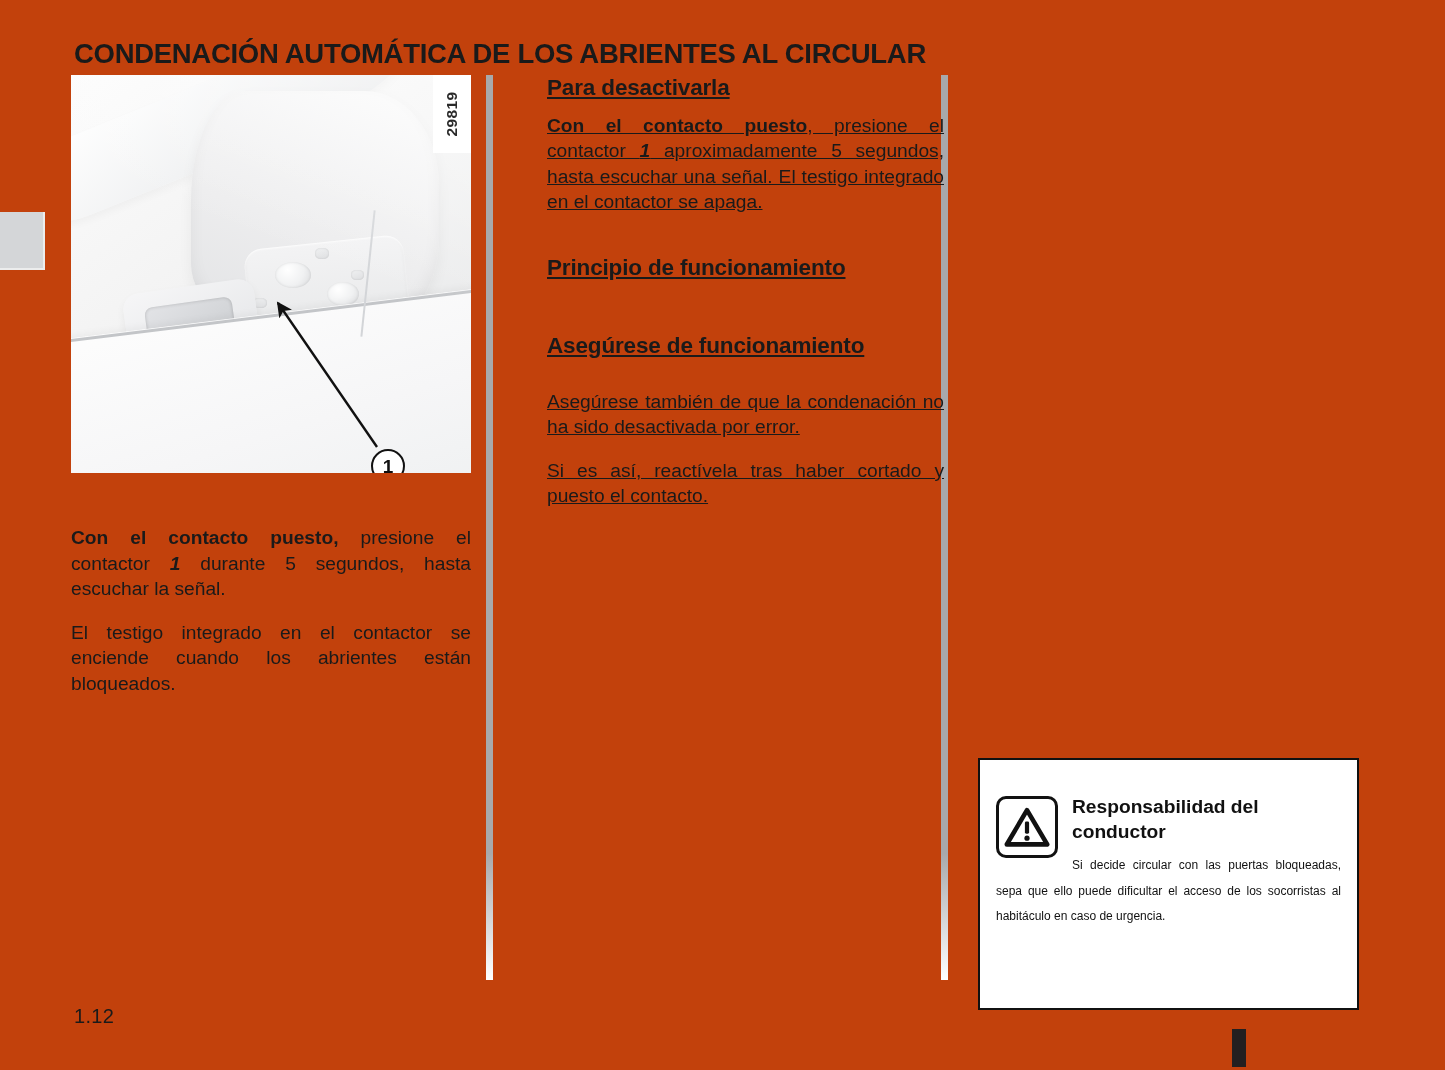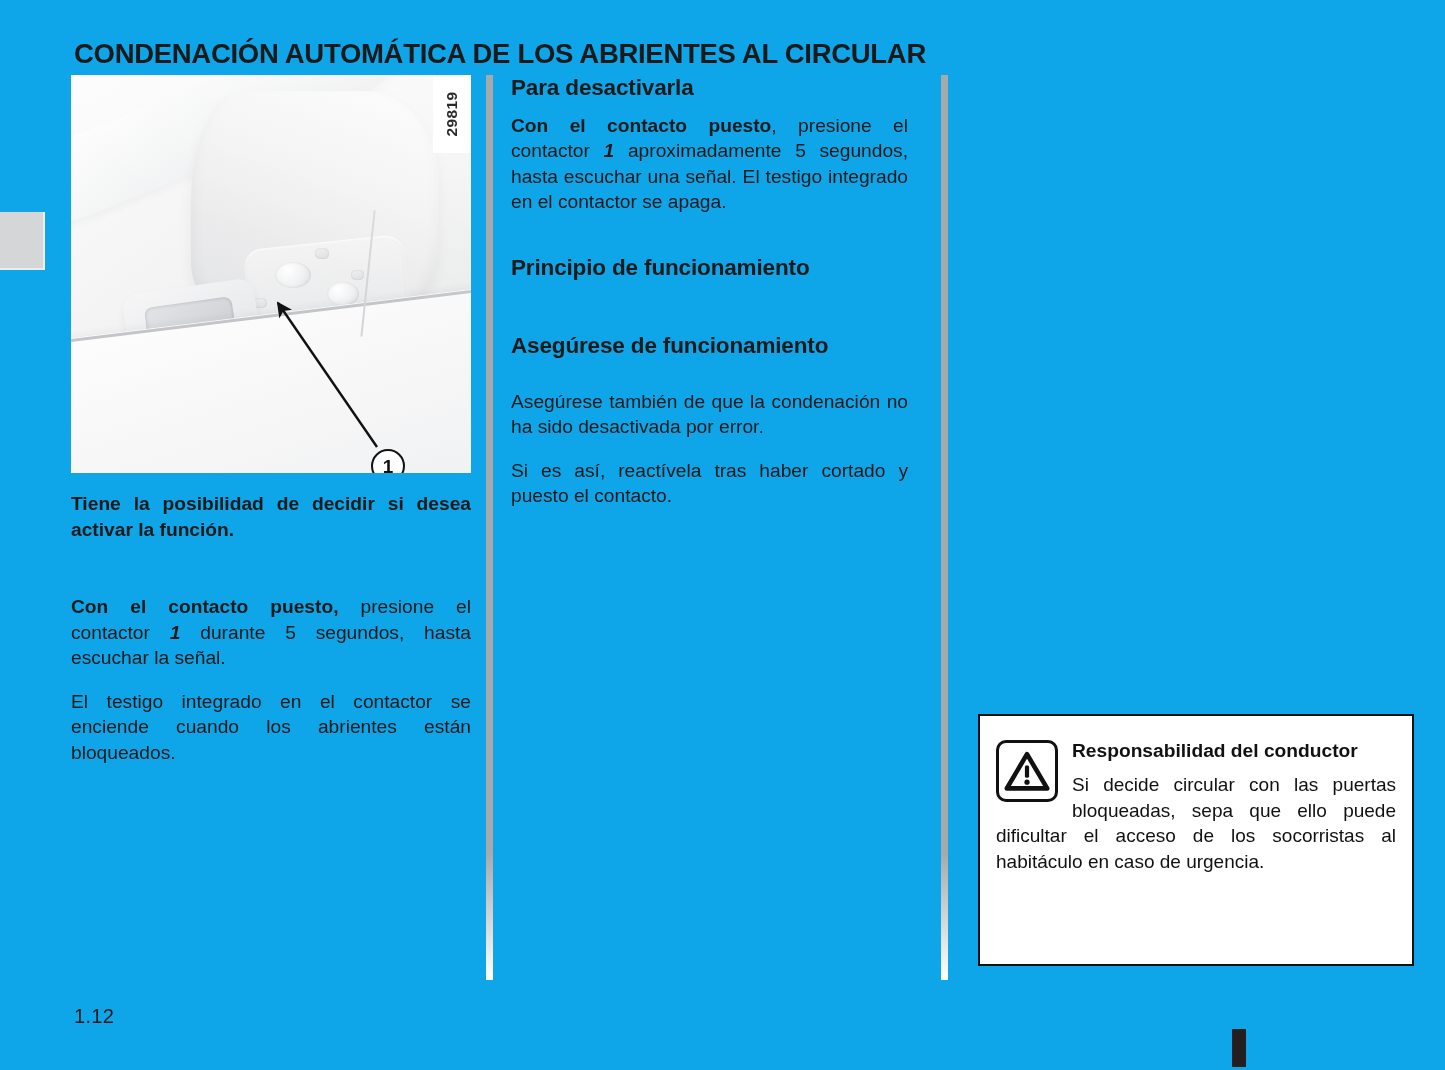--- a/index.html
+++ b/index.html
@@ -14,21 +14,21 @@
     position: relative;
     overflow: hidden;
     font-family: "Liberation Sans", sans-serif;
     color: #1a1a1a;
     -webkit-font-smoothing: antialiased;
   }
 
   .page {
     position: absolute;
     inset: 0;
-    background: #0ea5e9;
+    background: #c2410c;
   }
 
   
   .chapter-tab {
     position: absolute;
     left: 0;
     top: 212px;
     width: 43px;
     height: 56px;
     background: #d4d6d8;
@@ -62,21 +62,21 @@
   }
   .col-rule.rule-1 { left: 486px; }
   .col-rule.rule-2 { left: 941px; }
 
   
   .col {
     position: absolute;
     top: 75px;
   }
   .col-left  { left: 71px;  width: 400px; }
-  .col-mid   { left: 511px; width: 397px; }
+  .col-mid   { left: 547px; width: 397px; text-decoration: underline; }
 
   
   .figure {
     position: relative;
     width: 400px;
     height: 398px;
     overflow: hidden;
     background: #f2f2f2;
   }
   .photo {
@@ -286,27 +286,27 @@
   .sp-12 { height: 12px; }
   .sp-18 { height: 18px; }
   .sp-40 { height: 40px; }
 
   .caption-block { margin-top: 18px; }
 
   
   .warning-box {
     position: absolute;
     left: 978px;
-    top: 714px;
-    width: 436px;
+    top: 758px;
+    width: 381px;
     height: 252px;
     border: 2.5px solid #111111;
     background: #ffffff;
     box-sizing: border-box;
-    padding: 22px 16px 14px 16px;
+    padding: 34px 16px 14px 16px;
   }
   .warn-icon {
     float: left;
     width: 62px;
     height: 62px;
     margin: 2px 14px 4px 0;
     border: 3px solid #111111;
     border-radius: 10px;
     box-sizing: border-box;
     display: flex;
@@ -316,21 +316,21 @@
   .warn-title {
     margin: 0;
     font-size: 19.2px;
     line-height: 25px;
     font-weight: bold;
     color: #111111;
     overflow: hidden;
   }
   .warn-text {
     margin: 0;
-    font-size: 19px;
+    font-size: 12px;
     line-height: 25.5px;
     color: #111111;
     text-align: justify;
     text-align-last: left;
     padding-top: 9px;
   }
 
   
   .page-number {
     position: absolute;
@@ -392,23 +392,20 @@
         <line x1="306" y1="372" x2="207" y2="228" stroke="#111111" stroke-width="2.4" marker-end="url(#arrowhead)"></line>
       </svg>
 
       <div class="callout-num">1</div>
 
       <div class="photo-ref">
         <span>29819</span>
       </div>
     </div>
 
-    <div class="caption-block">
-      <p class="lead">Tiene la posibilidad de decidir si desea activar la función.</p>
-    </div>
 
     <div class="sp-40"></div>
 
     <div class="sp-12"></div>
 
     <p class="body lastline-left"><span class="b">Con el contacto puesto,</span><span> presione el contactor </span><span class="i">1</span><span> durante 5 segundos, hasta escuchar la señal.</span></p>
 
     <div class="sp-18"></div>
 
     <p class="body lastline-left">El testigo integrado en el contactor se enciende cuando los abrientes están bloqueados.</p>

